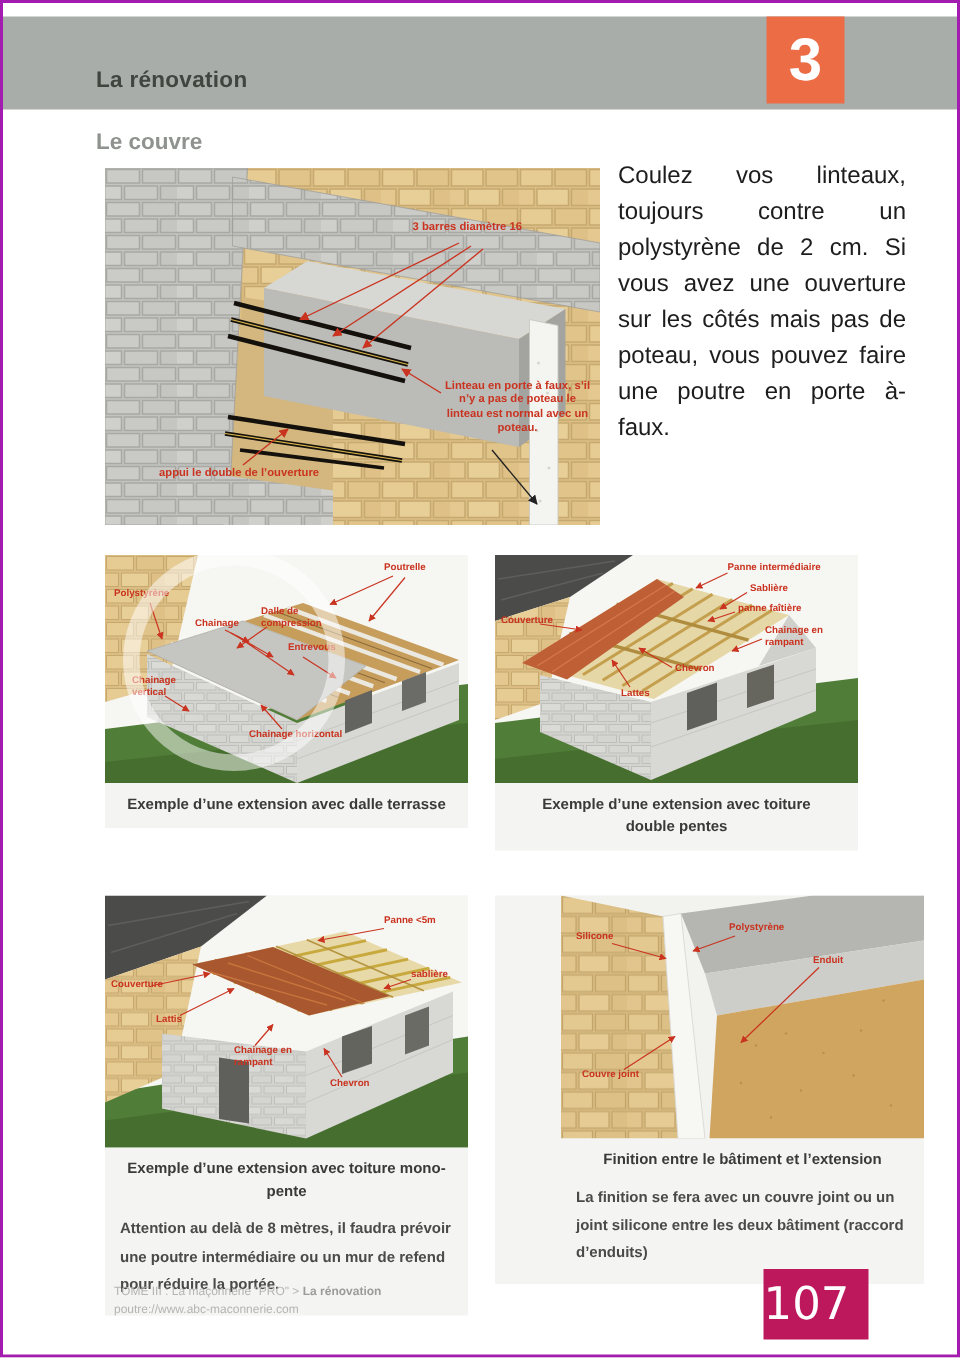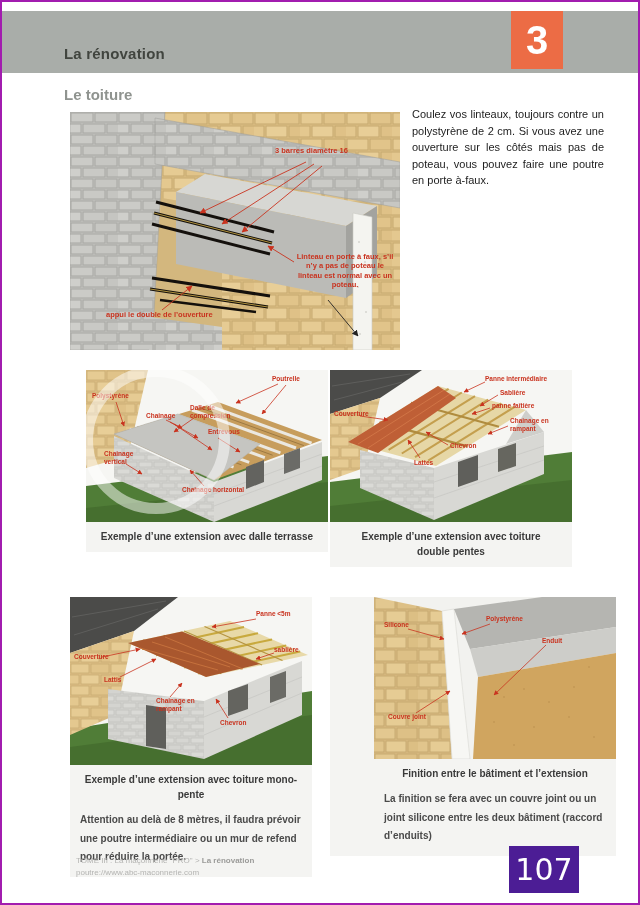--- a/index.html
+++ b/index.html
@@ -14,24 +14,24 @@
                  color:#fff; display:flex; align-items:center; justify-content:center;
                  font-size:40px; font-weight:bold; z-index:2; }
 
   .section-title { position:absolute; top:84px; left:62px; margin:0; font-size:15px;
                    font-weight:bold; color:#8f938f; }
 
   .fig1 { position:absolute; left:68px; top:110px; width:330px; height:238px;text-align:center; }
   .fig1 svg { display:block; }
 
   .intro { position:absolute; left:410px; top:104px; width:192px; margin:0;
-           font-size:11px; line-height:1.5; color:#1d1d1d; text-align:justify; }
+           font-size:16px; line-height:1.5; color:#1d1d1d; text-align:justify; }
 
   .panel { position:absolute; background:#f4f4f2; }
-  .panel-a { left:84px;  top:368px; width:242px; }
+  .panel-a { left:68px;  top:368px; width:242px; }
   .panel-b { left:328px; top:368px; width:242px; }
   .panel-c { left:68px;  top:595px; width:242px; }
   .panel-d { left:328px; top:595px; width:242px;padding-left:44px; }
   .pimg { position:relative; width:242px; }
   .pimg svg { display:block; }
   .caption { font-size:10px; font-weight:bold; color:#3a3a3a; text-align:center;
              padding:7px 14px 8px; line-height:1.5; }
   .panel-note { font-size:10px; color:#4a4a4a; line-height:1.85; padding:1px 10px 10px;font-weight:bold; }
 
   .ann { position:absolute; color:#c9331f; font-size:6.5px; font-weight:bold; line-height:1.25; z-index:3; }
@@ -39,37 +39,37 @@
 
   .watermark-ring { position:absolute; left:80px; top:364px; width:126px; height:126px;
                     border:11px solid rgba(255,255,255,.5); border-radius:50%;
                     pointer-events:none; z-index:6; }
   .watermark-text { position:absolute; left:66px; top:398px; font-size:106px; font-weight:bold;
                     color:rgba(255,255,255,.5); letter-spacing:8px; pointer-events:none; z-index:6;
                     font-family:"DejaVu Sans", sans-serif; }
 
   .footer-text { position:absolute; left:74px; top:853px; font-size:8px; color:#b4b4b2; line-height:1.55; }
   .footer-text b { color:#9b9b99; }
-  .page-num { position:absolute; left:507px; top:844px; width:70px; height:47px; background:#4c1d95;
-              color:#fff; display:flex; align-items:center; justify-content:center;
+  .page-num { position:absolute; left:507px; top:844px; width:70px; height:47px; background:#be185d;
+              color:#fff; display:flex; align-items:center; 
               font-size:30px; font-family:"DejaVu Sans", sans-serif; }
 </style>
 </head>
 <body>
 
 <div class="page">
 
   <div class="band">
     <div class="band-title">La rénovation</div>
   </div>
   <div class="chapter-num">
     <span>3</span>
   </div>
 
-  <h2 class="section-title">Le toiture</h2>
+  <h2 class="section-title">Le couvre</h2>
 
   <div class="fig1">
     <svg viewBox="0 0 330 238" width="330" height="238">
       <defs>
         <pattern id="f1s" width="46" height="26" patternUnits="userSpaceOnUse">
           <rect width="46" height="26" fill="#ddbf85"></rect>
           <rect x="1" y="1" width="21" height="11" fill="#e6cb93" stroke="#c6a96f"></rect>
           <rect x="24" y="1" width="21" height="11" fill="#e1c48a" stroke="#c6a96f"></rect>
           <rect x="-11" y="14" width="21" height="11" fill="#e4c88f" stroke="#c6a96f"></rect>
           <rect x="12" y="14" width="21" height="11" fill="#e8ce97" stroke="#c6a96f"></rect>

